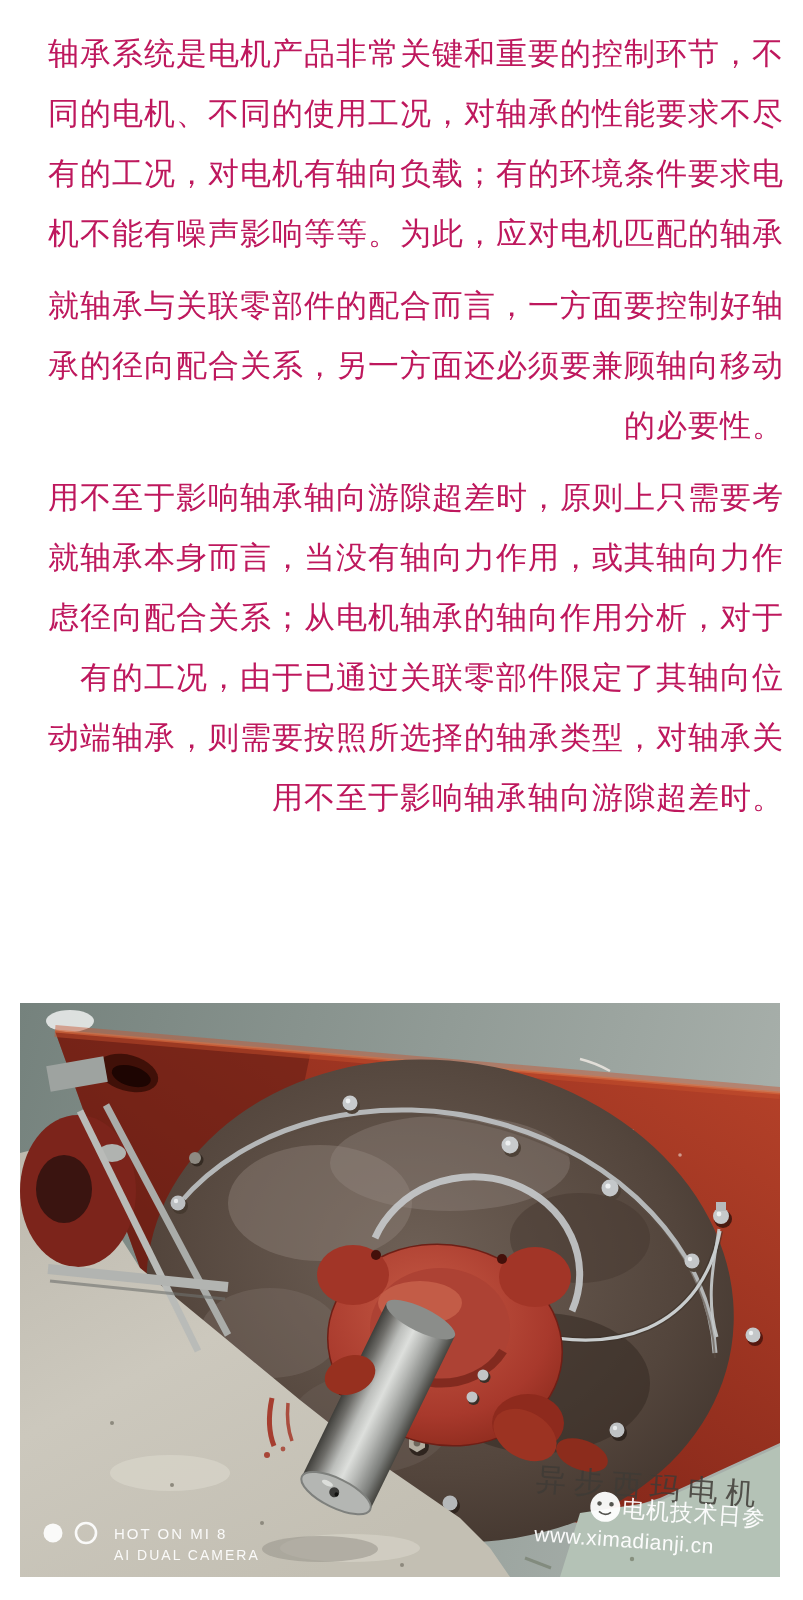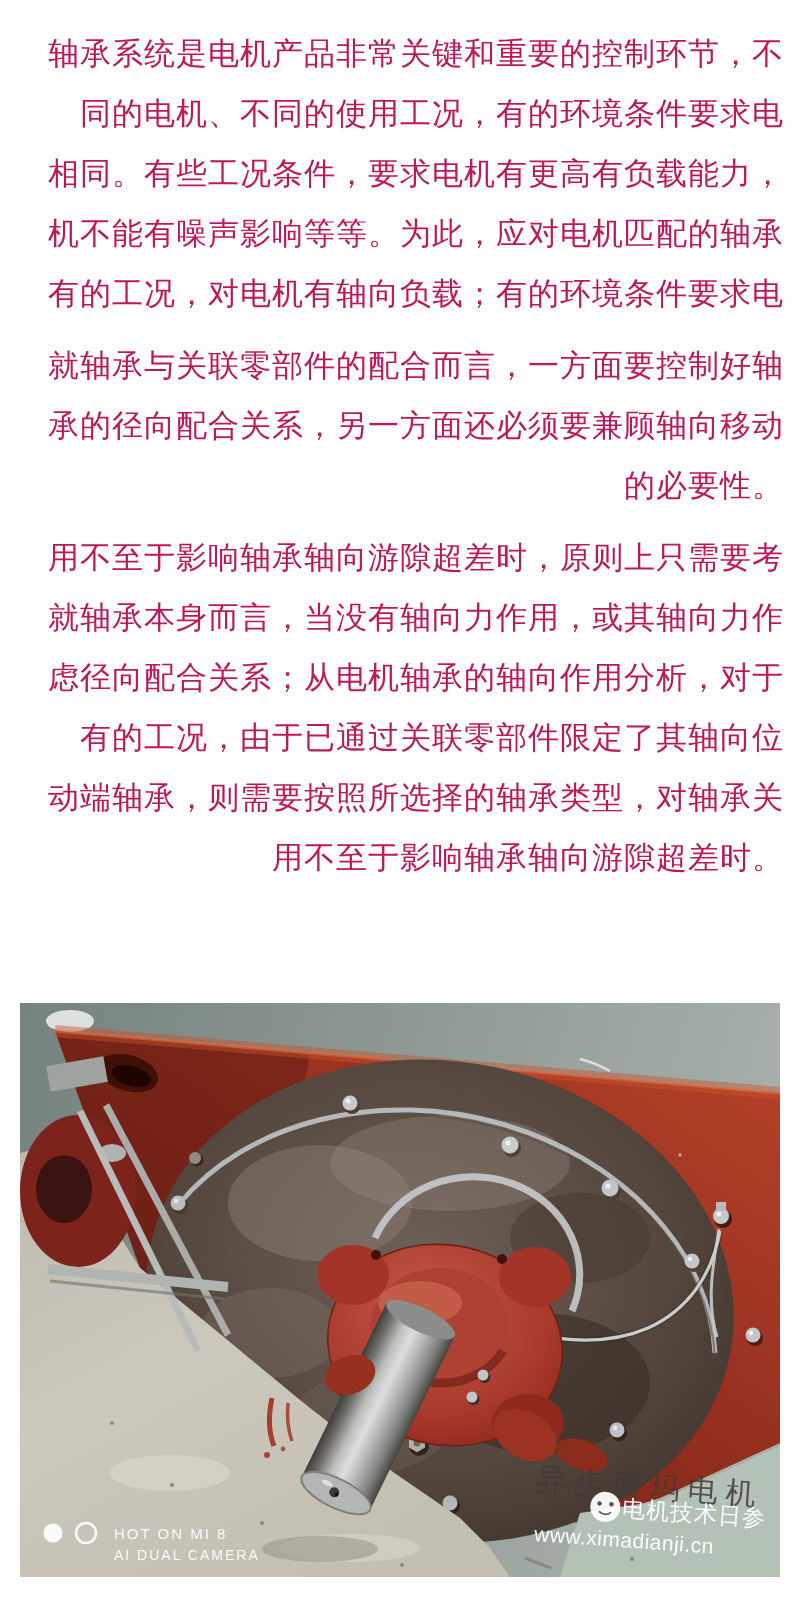--- a/index.html
+++ b/index.html
@@ -22,24 +22,23 @@
     overflow:hidden;background:#8e9994;
   }
   .photo-wrap svg{display:block;}
 </style>
 </head>
 <body>
 
 <div class="article">
   <div class="para">
     <div class="tline">轴承系统是电机产品非常关键和重要的控制环节，不</div>
-    <div class="tline">同的电机、不同的使用工况，有的环境条件要求电</div>
-    <div class="tline">相同。有些工况条件，要求电机有更高有负载能力，</div>
+    <div class="tline">同的电机、不同的使用工况，对轴承的性能要求不尽</div>
+    <div class="tline">有的工况，对电机有轴向负载；有的环境条件要求电</div>
     <div class="tline">机不能有噪声影响等等。为此，应对电机匹配的轴承</div>
-    <div class="tline">有的工况，对电机有轴向负载；有的环境条件要求电</div>
   </div>
   <div class="para">
     <div class="tline">就轴承与关联零部件的配合而言，一方面要控制好轴</div>
     <div class="tline">承的径向配合关系，另一方面还必须要兼顾轴向移动</div>
     <div class="tline">的必要性。</div>
   </div>
   <div class="para">
     <div class="tline">用不至于影响轴承轴向游隙超差时，原则上只需要考</div>
     <div class="tline">就轴承本身而言，当没有轴向力作用，或其轴向力作</div>
     <div class="tline">虑径向配合关系；从电机轴承的轴向作用分析，对于</div>

